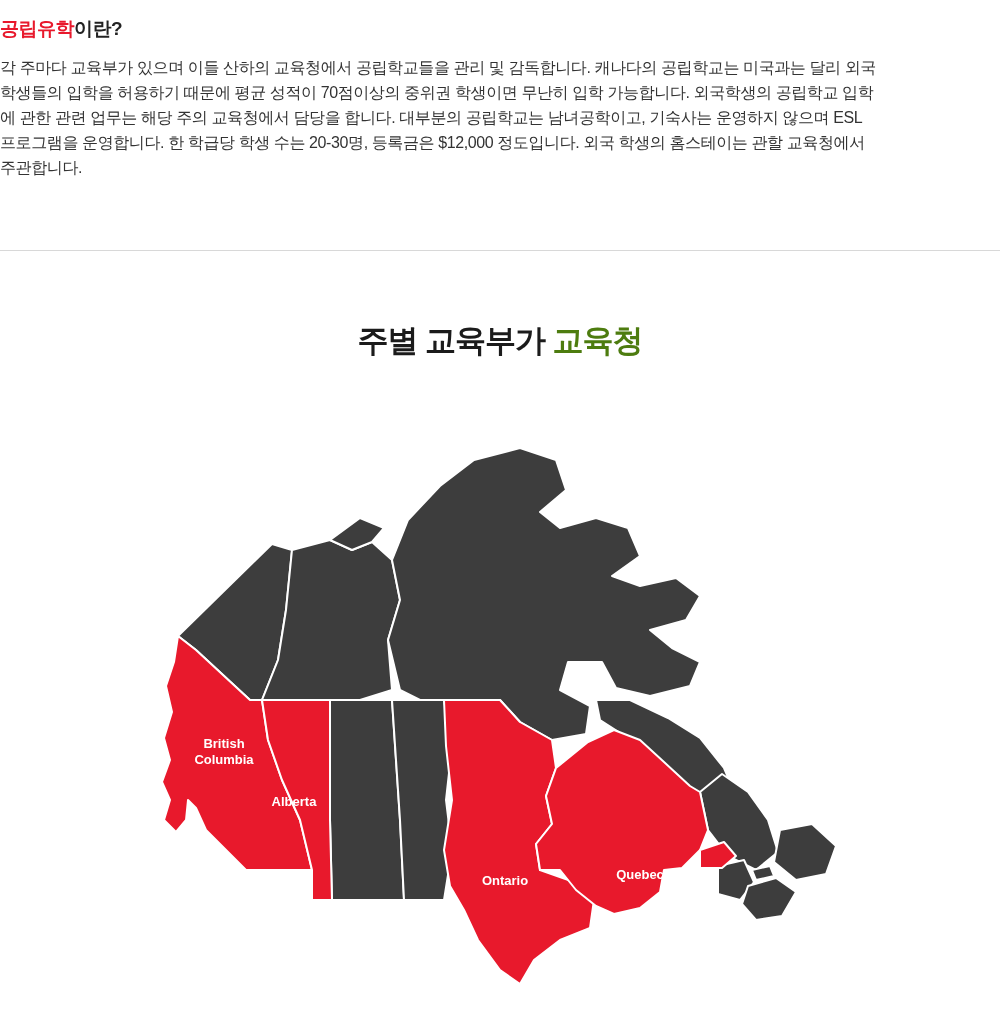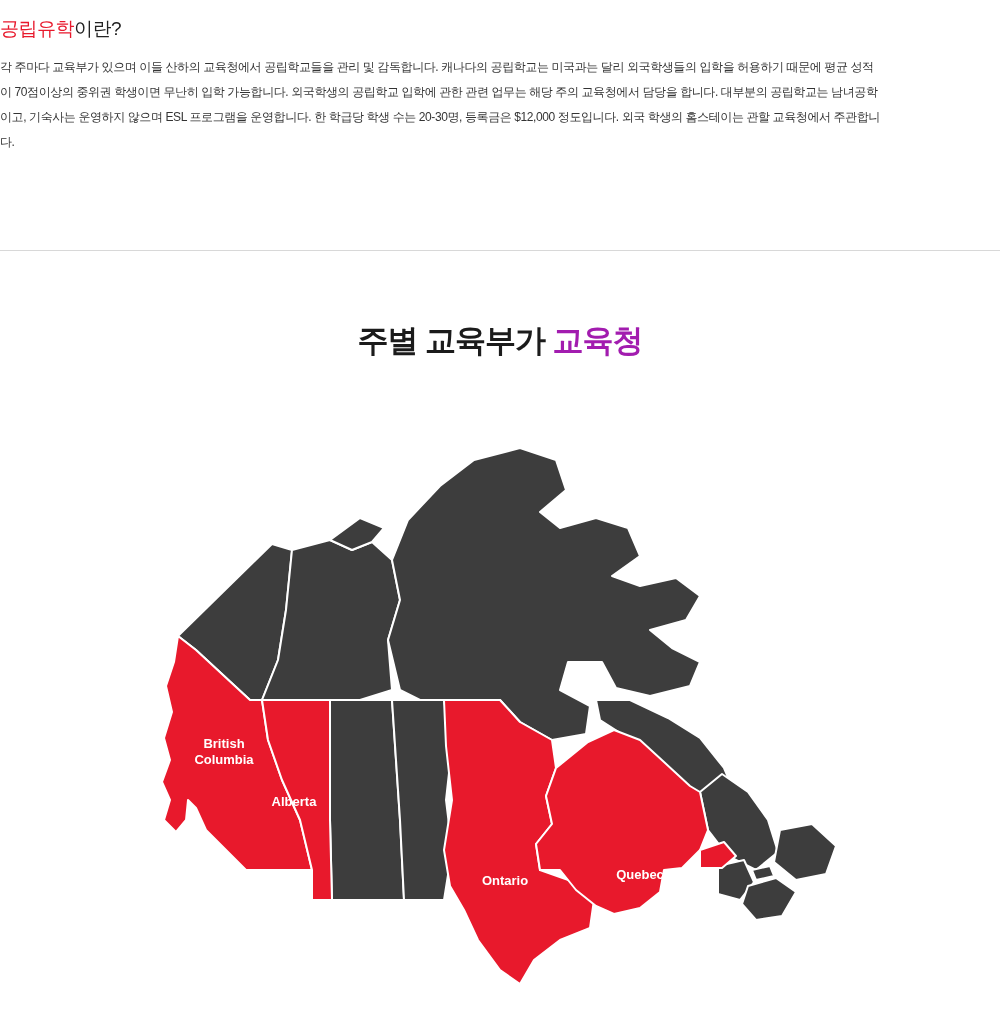--- a/index.html
+++ b/index.html
@@ -19,36 +19,36 @@
     width: 1000px;
     height: 1020px;
   }
 
   
   .section-heading {
     position: absolute;
     left: 0;
     top: 0;
     font-size: 19px;
-    font-weight: normal;
+    font-weight: bold;
     letter-spacing: -0.5px;
     color: #222;
     white-space: nowrap;
   }
   .section-heading .accent {
     color: #e8192c;
   }
 
   
   .body-copy {
     position: absolute;
     left: 0;
     top: 55px;
     width: 880px;
-    font-size: 12px;
+    font-size: 16px;
     line-height: 25px;
     letter-spacing: -0.4px;
     color: #333;
   }
   .body-copy p { margin: 0; }
 
   
   .divider {
     position: absolute;
     left: 0;
@@ -63,21 +63,21 @@
     position: absolute;
     left: 0;
     top: 320px;
     width: 1000px;
     text-align: center;
     font-size: 31px;
     font-weight: bold;
     letter-spacing: -1px;
     color: #1b1b1b;
   }
-  .map-title .accent { color: #a21caf; }
+  .map-title .accent { color: #4d7c0f; }
 
   
   .map-wrap {
     position: absolute;
     left: 0;
     top: 400px;
     width: 824px;
     height: 620px;
   }
   .map-wrap svg { display: block; }

